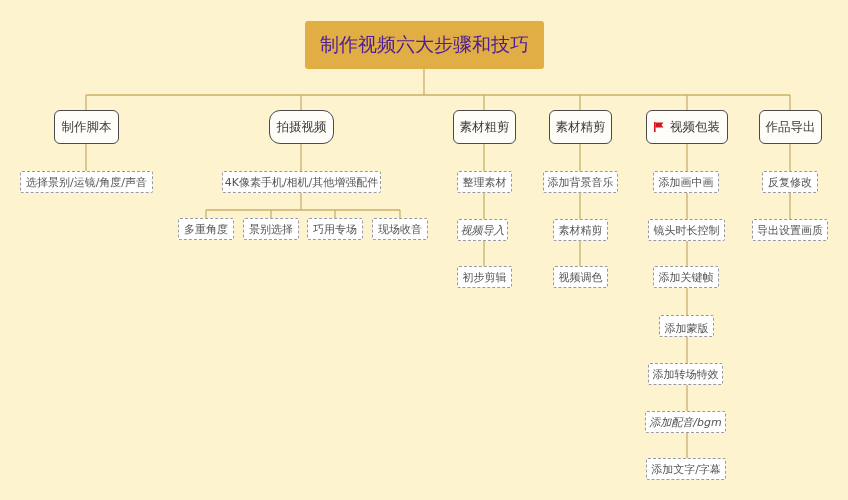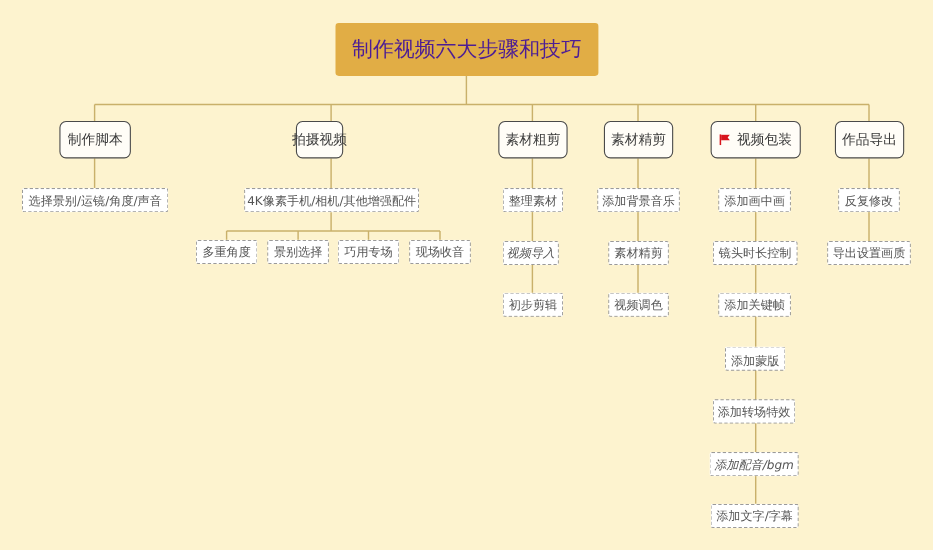--- a/index.html
+++ b/index.html
@@ -54,21 +54,21 @@
   <span>制作视频六大步骤和技巧</span>
 </div>
 
 <div class="node main" style="left:54px; top:110px; width:65px; height:34px;">
   <span>制作脚本</span>
 </div>
 <div class="node sub" style="left:20px; top:171px; width:133px; height:22px;">
   <span>选择景别/运镜/角度/声音</span>
 </div>
 
-<div class="node main" style="left:269px; top:110px; width:43px; height:34px;">
+<div class="node main" style="left:269px; top:110px; width:65px; height:34px;border-radius:11px;">
   <span>拍摄视频</span>
 </div>
 <div class="node sub" style="left:222px; top:171px; width:159px; height:22px;">
   <span>4K像素手机/相机/其他增强配件</span>
 </div>
 <div class="node sub" style="left:178px; top:218px; width:56px; height:22px;">
   <span>多重角度</span>
 </div>
 <div class="node sub" style="left:243px; top:218px; width:56px; height:22px;">
   <span>景别选择</span>

